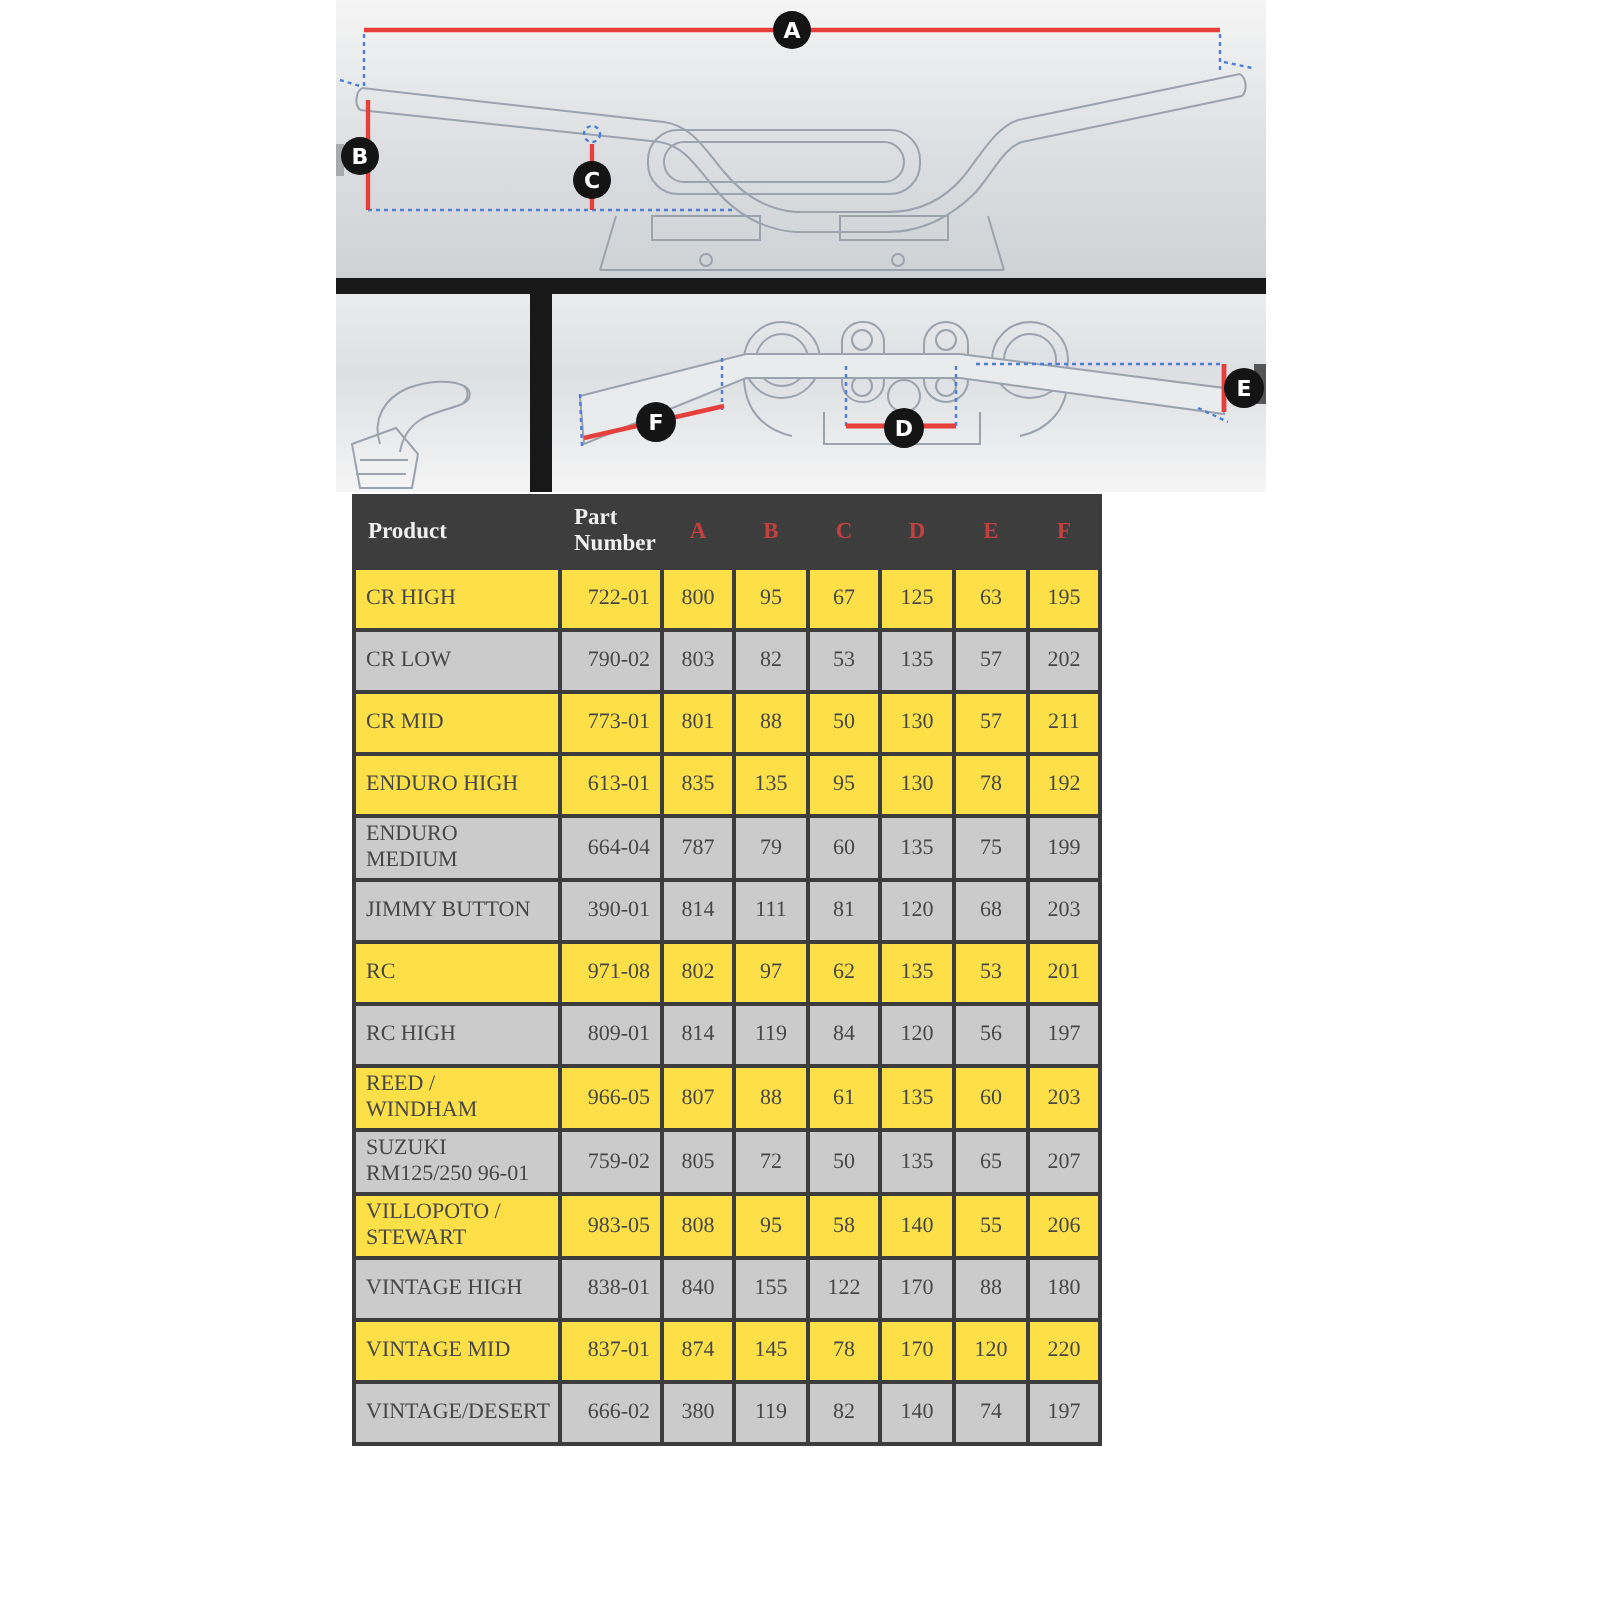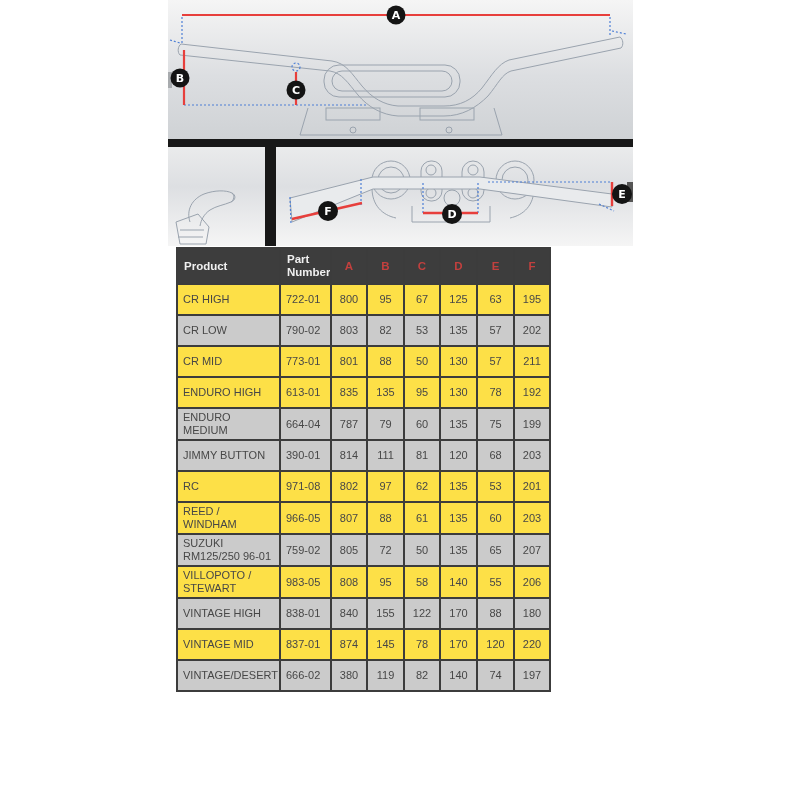--- a/index.html
+++ b/index.html
@@ -2,31 +2,31 @@
 <html><head>
 <meta charset="utf-8">
 <style>
   html,body{margin:0;padding:0;}
   body{background:#ffffff;font-family:"Liberation Serif", serif;}
   .page{position:relative;width:800px;height:800px;background:#ffffff;overflow:hidden;}
 
   .diagram-wrap{position:absolute;left:168px;top:0;width:465px;height:246px;}
 
   .spec-table{position:absolute;left:176px;top:247px;width:373px;border-collapse:collapse;table-layout:fixed;
-              font-family:Liberation Sans, sans-serif;}
+              font-family:Liberation Serif, serif;}
   .spec-table th,.spec-table td{border:2px solid #3c3c3c;overflow:hidden;}
   .spec-table thead th{background:#3d3d3d;color:#f0f0f0;font-size:11.5px;font-weight:700;text-align:left;
                        padding:3px 6px;line-height:13px;height:28px;vertical-align:middle;}
   .spec-table thead th.dim{color:#c2403e;text-align:center;padding:3px 2px;}
   .spec-table tbody tr{height:31px;}
   .spec-table tbody tr.plain{background:#fde047;}
   .spec-table tbody tr.shaded{background:#cbcbcb;margin-left:20px;}
   .spec-table tbody td{font-size:11px;color:#474747;line-height:13px;padding:2px 5px;vertical-align:middle;}
   .spec-table tbody td.col-product{text-align:left;}
-  .spec-table tbody td.col-part{text-align:left;}
+  .spec-table tbody td.col-part{text-align:right;}
   .spec-table tbody td.col-dim{text-align:center;padding:2px 2px;}
 </style>
 </head>
 <body>
 
 <div class="page">
 
   <div class="diagram-wrap">
     <svg width="465" height="246" viewBox="0 0 465 246" xmlns="http://www.w3.org/2000/svg">
       <defs>
@@ -241,20 +241,30 @@
         <tr class="plain">
           <td class="col-product">RC</td>
           <td class="col-part">971-08</td>
           <td class="col-dim">802</td>
           <td class="col-dim">97</td>
           <td class="col-dim">62</td>
           <td class="col-dim">135</td>
           <td class="col-dim">53</td>
           <td class="col-dim">201</td>
         </tr>
+        <tr class="shaded">
+          <td class="col-product">RC HIGH</td>
+          <td class="col-part">809-01</td>
+          <td class="col-dim">814</td>
+          <td class="col-dim">119</td>
+          <td class="col-dim">84</td>
+          <td class="col-dim">120</td>
+          <td class="col-dim">56</td>
+          <td class="col-dim">197</td>
+        </tr>
         <tr class="plain">
           <td class="col-product">REED / WINDHAM</td>
           <td class="col-part">966-05</td>
           <td class="col-dim">807</td>
           <td class="col-dim">88</td>
           <td class="col-dim">61</td>
           <td class="col-dim">135</td>
           <td class="col-dim">60</td>
           <td class="col-dim">203</td>
         </tr>

